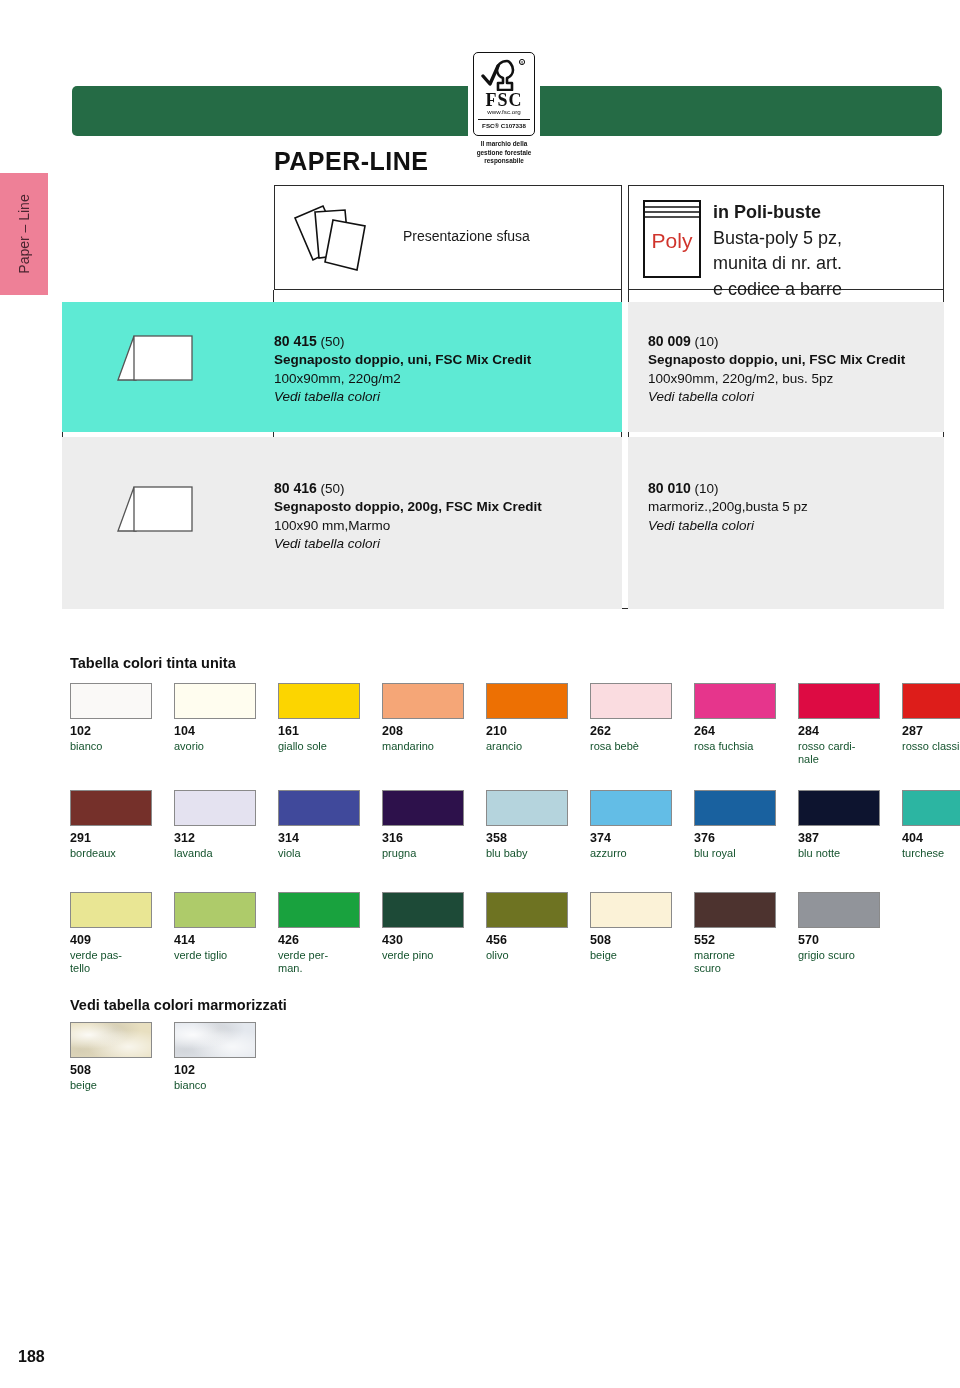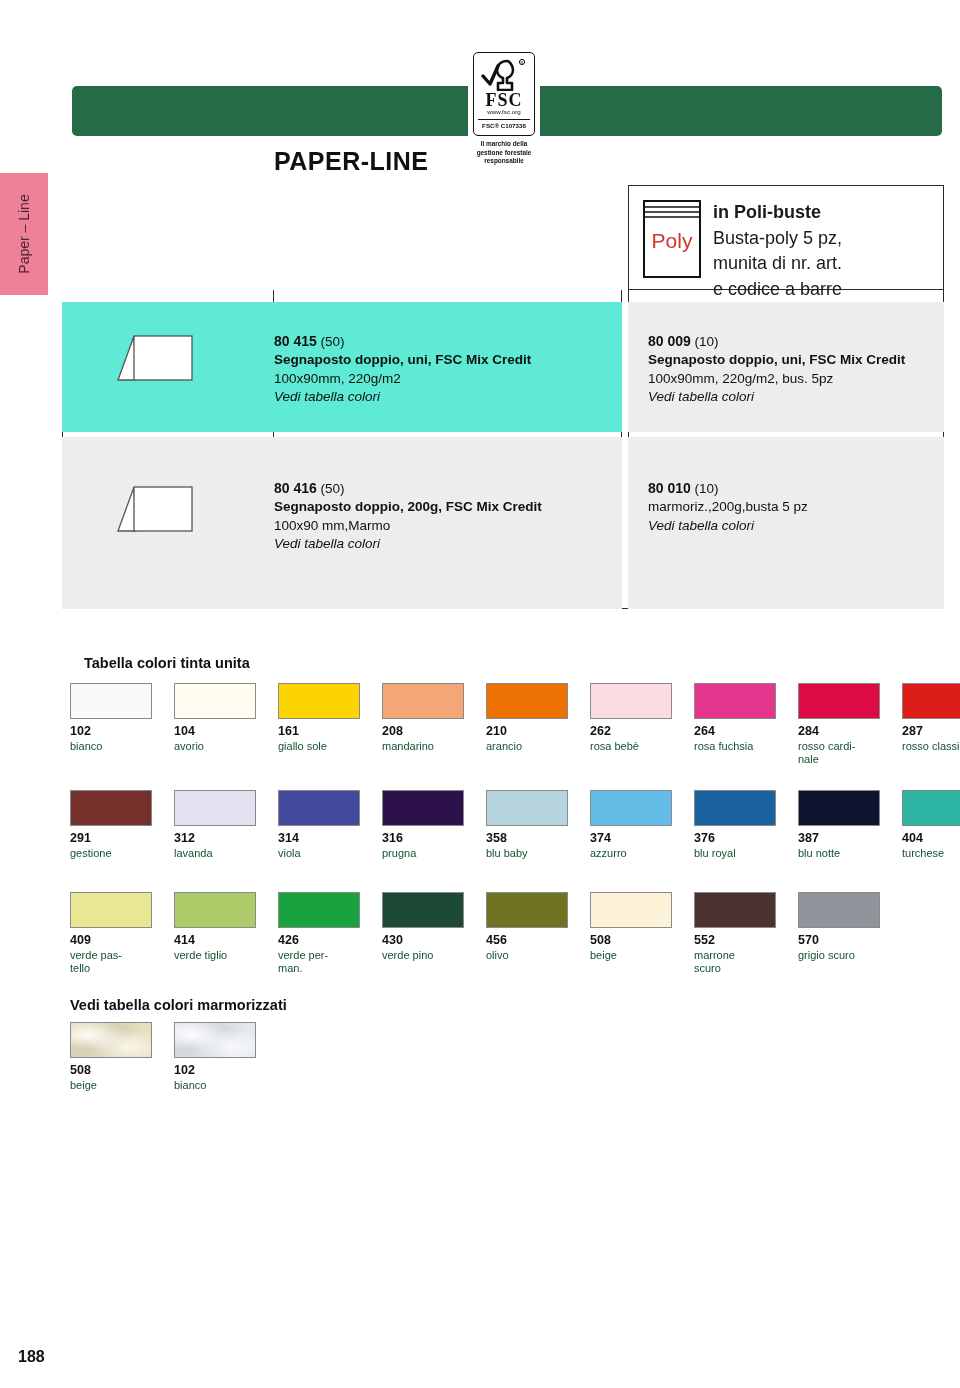--- a/index.html
+++ b/index.html
@@ -297,20 +297,30 @@
     </div>
     <div class="caption">Il marchio della gestione forestale responsabile</div>
   </div>
 
   <div id="sidetab">
     <span>Paper – Line</span>
   </div>
 
   <div id="paperline-title">PAPER-LINE</div>
 
+  <div id="head-left" class="colbox">
+    <div class="headcell">
+      <svg class="sheets-icon" viewBox="0 0 108 80">
+        <polygon points="6,20 34,8 52,48 24,62" fill="#fff" stroke="#111" stroke-width="1.6"></polygon>
+        <polygon points="26,14 56,12 60,56 30,60" fill="#fff" stroke="#111" stroke-width="1.6"></polygon>
+        <polygon points="44,22 76,28 68,72 36,64" fill="#fff" stroke="#111" stroke-width="1.6"></polygon>
+      </svg>
+      <div class="head-label">Presentazione sfusa</div>
+    </div>
+  </div>
 
   <div id="head-right" class="colbox">
     <div class="headcell">
       <svg class="poly-icon" viewBox="0 0 62 82">
         <rect x="3" y="3" width="56" height="76" fill="#fff" stroke="#111" stroke-width="2"></rect>
         <line x1="3" y1="9" x2="59" y2="9" stroke="#111" stroke-width="1.4"></line>
         <line x1="3" y1="14" x2="59" y2="14" stroke="#111" stroke-width="1.4"></line>
         <line x1="3" y1="19" x2="59" y2="19" stroke="#111" stroke-width="1.4"></line>
         <text x="31" y="50" font-size="21" text-anchor="middle" fill="#d0342c" font-family="Liberation Sans, sans-serif">Poly</text>
       </svg>
@@ -366,21 +376,21 @@
   </div>
 
   <div id="row2-right" class="colbox">
     <div class="prodtext">
       <div><span class="code">80 010</span> <span class="paren">(10)</span></div>
       <div class="spec">marmoriz.,200g,busta 5 pz</div>
       <div class="note">Vedi tabella colori</div>
     </div>
   </div>
 
-  <div class="tbl-title" style="left:70px; top:655px;margin-left:14px;">Tabella colori tinta unita</div>
+  <div class="tbl-title" style="left:70px; top:655px;">Tabella colori tinta unita</div>
 
   <div class="swatch-row" id="swatch-row-0" style="top:683px;">
       <div class="swatch" style="left: 0px;">
         <div class="chip" style="background: rgb(250, 249, 247);"></div>
         <div class="num">102</div>
         <div class="nm">bianco</div>
       </div>
       <div class="swatch" style="left: 104px;">
         <div class="chip" style="background: rgb(255, 253, 239);"></div>
         <div class="num">104</div>
@@ -419,21 +429,21 @@
       <div class="swatch" style="left: 832px;">
         <div class="chip" style="background: rgb(221, 29, 26);"></div>
         <div class="num">287</div>
         <div class="nm">rosso classico</div>
       </div>
     </div>
   <div class="swatch-row" id="swatch-row-1" style="top:790px;">
       <div class="swatch" style="left: 0px;">
         <div class="chip" style="background: rgb(117, 48, 42);"></div>
         <div class="num">291</div>
-        <div class="nm">gestione</div>
+        <div class="nm">bordeaux</div>
       </div>
       <div class="swatch" style="left: 104px;">
         <div class="chip" style="background: rgb(228, 226, 240);"></div>
         <div class="num">312</div>
         <div class="nm">lavanda</div>
       </div>
       <div class="swatch" style="left: 208px;">
         <div class="chip" style="background: rgb(64, 73, 155);"></div>
         <div class="num">314</div>
         <div class="nm">viola</div>

